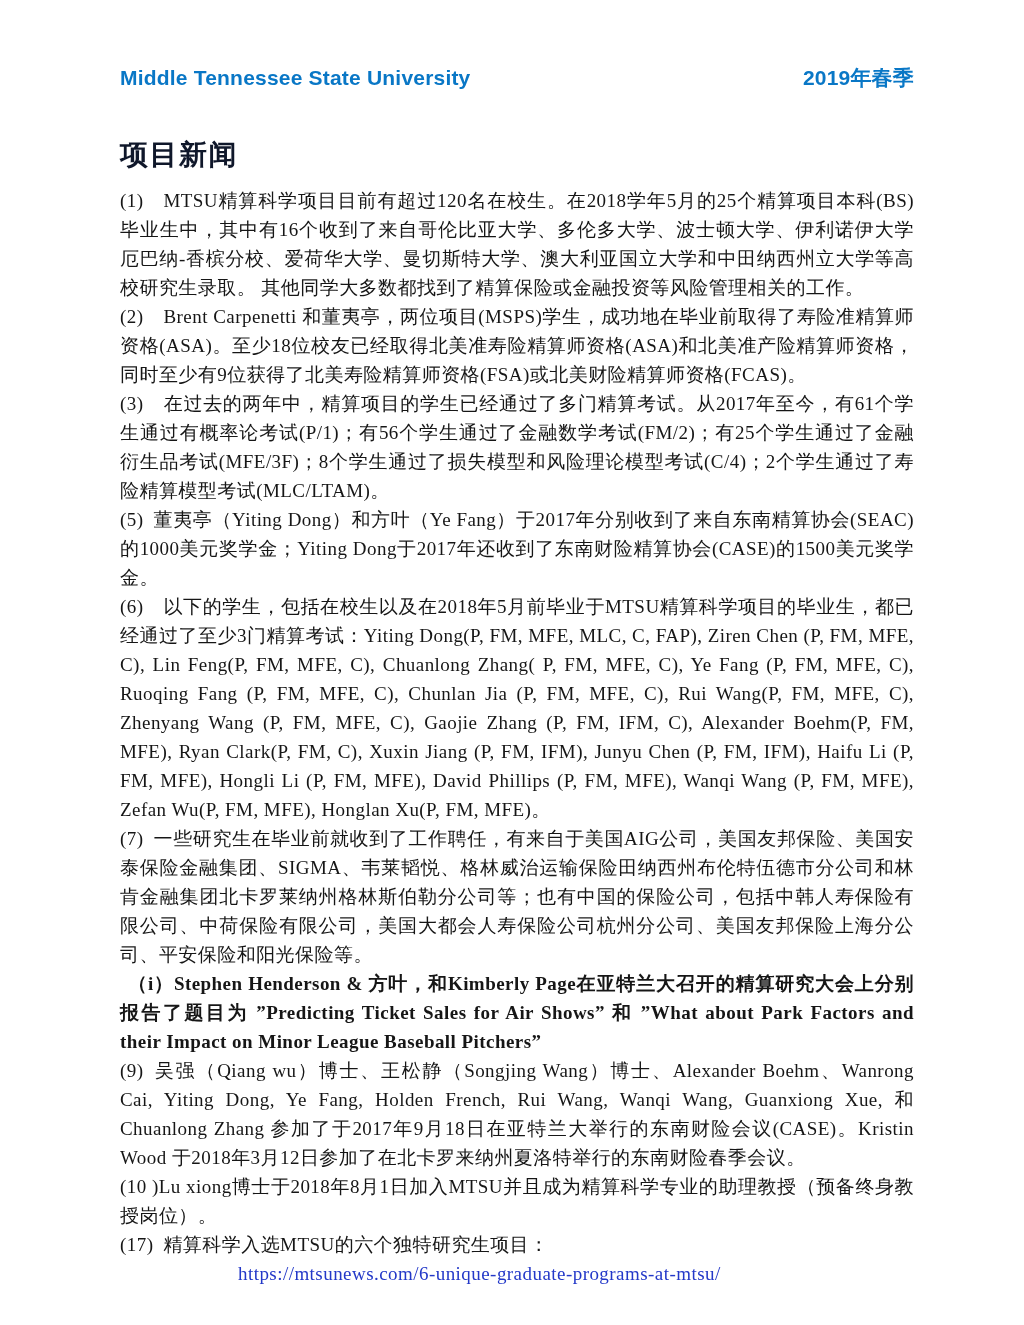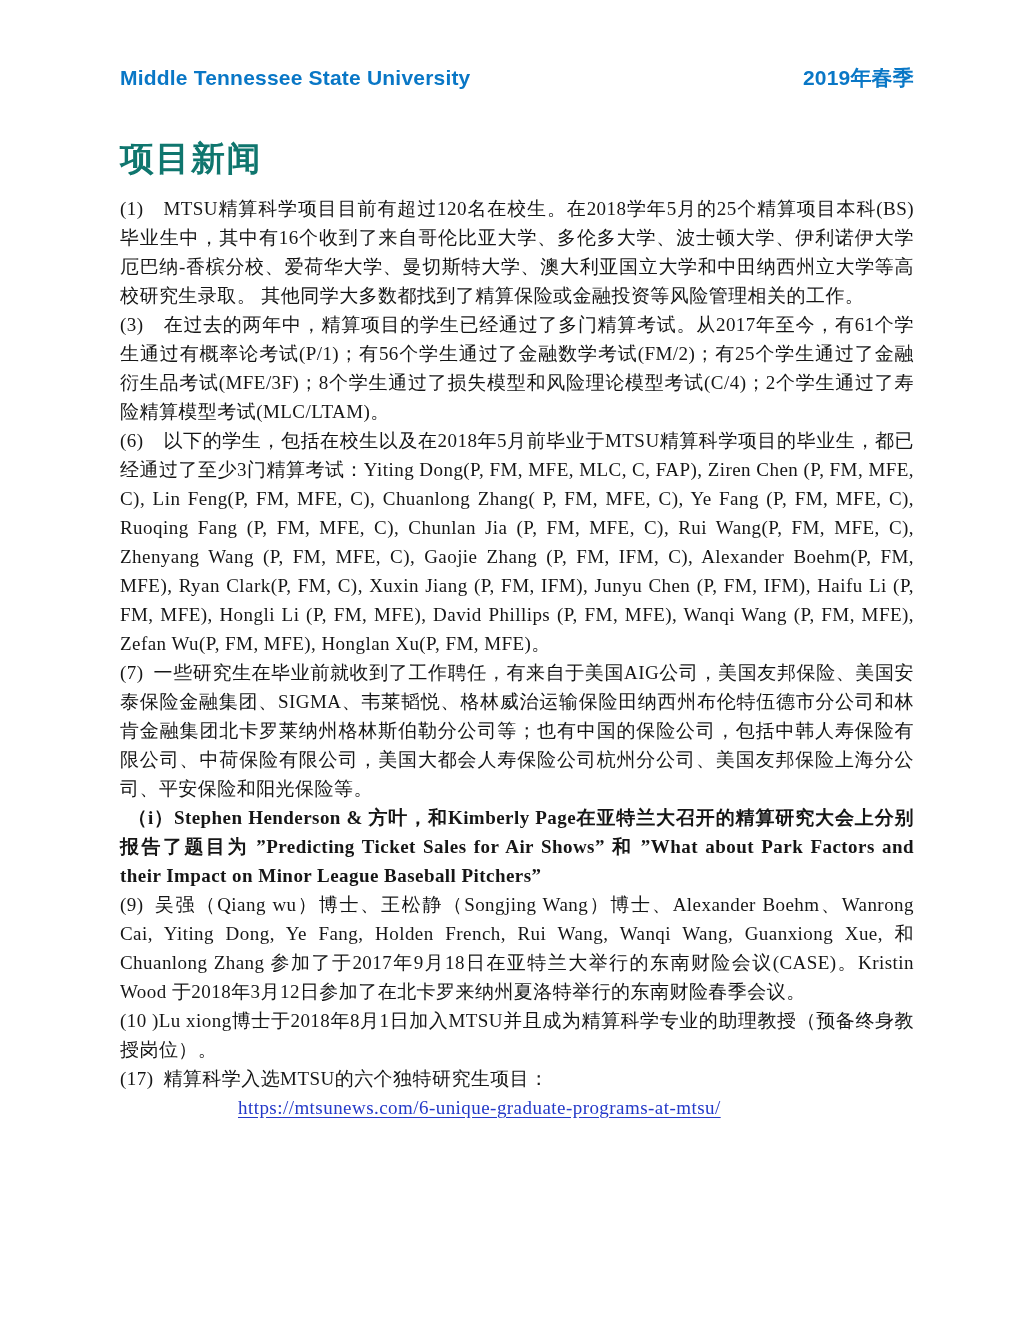--- a/index.html
+++ b/index.html
@@ -21,61 +21,62 @@
     align-items: baseline;
     font-family: "Liberation Sans", "DejaVu Sans", sans-serif;
     font-weight: 700;
     font-size: 21px;
     color: #0977C6;
     letter-spacing: 0.2px;
   }
   .page-title {
     font-family: "Liberation Sans", "DejaVu Sans", sans-serif;
     font-weight: 800;
-    font-size: 34px;
-    color: #0f766e;
+    font-size: 28px;
+    color: #0f172a;
     letter-spacing: 1.5px;
     margin: 44px 0 12px 0;
   }
   .newsbody p {
     margin: 0;
     font-size: 19px;
     line-height: 29px;
     text-align: justify;
     text-justify: inter-ideograph;
     letter-spacing: 0.45px;
     word-break: break-word;
   }
   .newsbody p.sub-item { text-indent: 8px; font-weight: bold; }
   .newsbody p.link-line {
     text-align: left;
     padding-left: 118px;
   }
   a.doc-link {
     color: #2338C8;
-    text-decoration: underline;
     text-underline-offset: 3px;
     cursor: pointer;
   }
 </style>
 </head>
 <body>
 
 <div class="page">
 
   <div class="masthead">
     <span>Middle Tennessee State University</span>
     <span>2019年春季</span>
   </div>
 
   <h1 class="page-title">项目新闻</h1>
 
   <div class="newsbody">
     <p>(1)  MTSU精算科学项目目前有超过120名在校生。在2018学年5月的25个精算项目本科(BS)毕业生中，其中有16个收到了来自哥伦比亚大学、多伦多大学、波士顿大学、伊利诺伊大学厄巴纳-香槟分校、爱荷华大学、曼切斯特大学、澳大利亚国立大学和中田纳西州立大学等高校研究生录取。 其他同学大多数都找到了精算保险或金融投资等风险管理相关的工作。</p>
+    <p>(2)  Brent Carpenetti 和董夷亭，两位项目(MSPS)学生，成功地在毕业前取得了寿险准精算师资格(ASA)。至少18位校友已经取得北美准寿险精算师资格(ASA)和北美准产险精算师资格，同时至少有9位获得了北美寿险精算师资格(FSA)或北美财险精算师资格(FCAS)。</p>
     <p>(3)  在过去的两年中，精算项目的学生已经通过了多门精算考试。从2017年至今，有61个学生通过有概率论考试(P/1)；有56个学生通过了金融数学考试(FM/2)；有25个学生通过了金融衍生品考试(MFE/3F)；8个学生通过了损失模型和风险理论模型考试(C/4)；2个学生通过了寿险精算模型考试(MLC/LTAM)。</p>
+    <p>(5) 董夷亭（Yiting Dong）和方叶（Ye Fang）于2017年分别收到了来自东南精算协会(SEAC)的1000美元奖学金；Yiting Dong于2017年还收到了东南财险精算协会(CASE)的1500美元奖学金。</p>
     <p>(6)  以下的学生，包括在校生以及在2018年5月前毕业于MTSU精算科学项目的毕业生，都已经通过了至少3门精算考试：Yiting Dong(P, FM, MFE, MLC, C, FAP), Ziren Chen (P, FM, MFE, C), Lin Feng(P, FM, MFE, C), Chuanlong Zhang( P, FM, MFE, C), Ye Fang (P, FM, MFE, C), Ruoqing Fang (P, FM, MFE, C), Chunlan Jia (P, FM, MFE, C), Rui Wang(P, FM, MFE, C), Zhenyang Wang (P, FM, MFE, C), Gaojie Zhang (P, FM, IFM, C), Alexander Boehm(P, FM, MFE), Ryan Clark(P, FM, C), Xuxin Jiang (P, FM, IFM), Junyu Chen (P, FM, IFM), Haifu Li (P, FM, MFE), Hongli Li (P, FM, MFE), David Phillips (P, FM, MFE), Wanqi Wang (P, FM, MFE), Zefan Wu(P, FM, MFE), Honglan Xu(P, FM, MFE)。</p>
     <p>(7) 一些研究生在毕业前就收到了工作聘任，有来自于美国AIG公司，美国友邦保险、美国安泰保险金融集团、SIGMA、韦莱韬悦、格林威治运输保险田纳西州布伦特伍德市分公司和林肯金融集团北卡罗莱纳州格林斯伯勒分公司等；也有中国的保险公司，包括中韩人寿保险有限公司、中荷保险有限公司，美国大都会人寿保险公司杭州分公司、美国友邦保险上海分公司、平安保险和阳光保险等。</p>
     <p class="sub-item">（i）Stephen Henderson &amp; 方叶，和Kimberly Page在亚特兰大召开的精算研究大会上分别报告了题目为 ”Predicting Ticket Sales for Air Shows” 和 ”What about Park Factors and their Impact on Minor League Baseball Pitchers”</p>
     <p>(9) 吴强（Qiang wu）博士、王松静（Songjing Wang）博士、Alexander Boehm、Wanrong Cai, Yiting Dong, Ye Fang, Holden French, Rui Wang, Wanqi Wang, Guanxiong Xue, 和 Chuanlong Zhang 参加了于2017年9月18日在亚特兰大举行的东南财险会议(CASE)。Kristin Wood 于2018年3月12日参加了在北卡罗来纳州夏洛特举行的东南财险春季会议。</p>
     <p>(10 )Lu xiong博士于2018年8月1日加入MTSU并且成为精算科学专业的助理教授（预备终身教授岗位）。</p>
     <p>(17) 精算科学入选MTSU的六个独特研究生项目：</p>
     <p class="link-line"><a class="doc-link">https://mtsunews.com/6-unique-graduate-programs-at-mtsu/</a></p>
   </div>
 
 </div>

